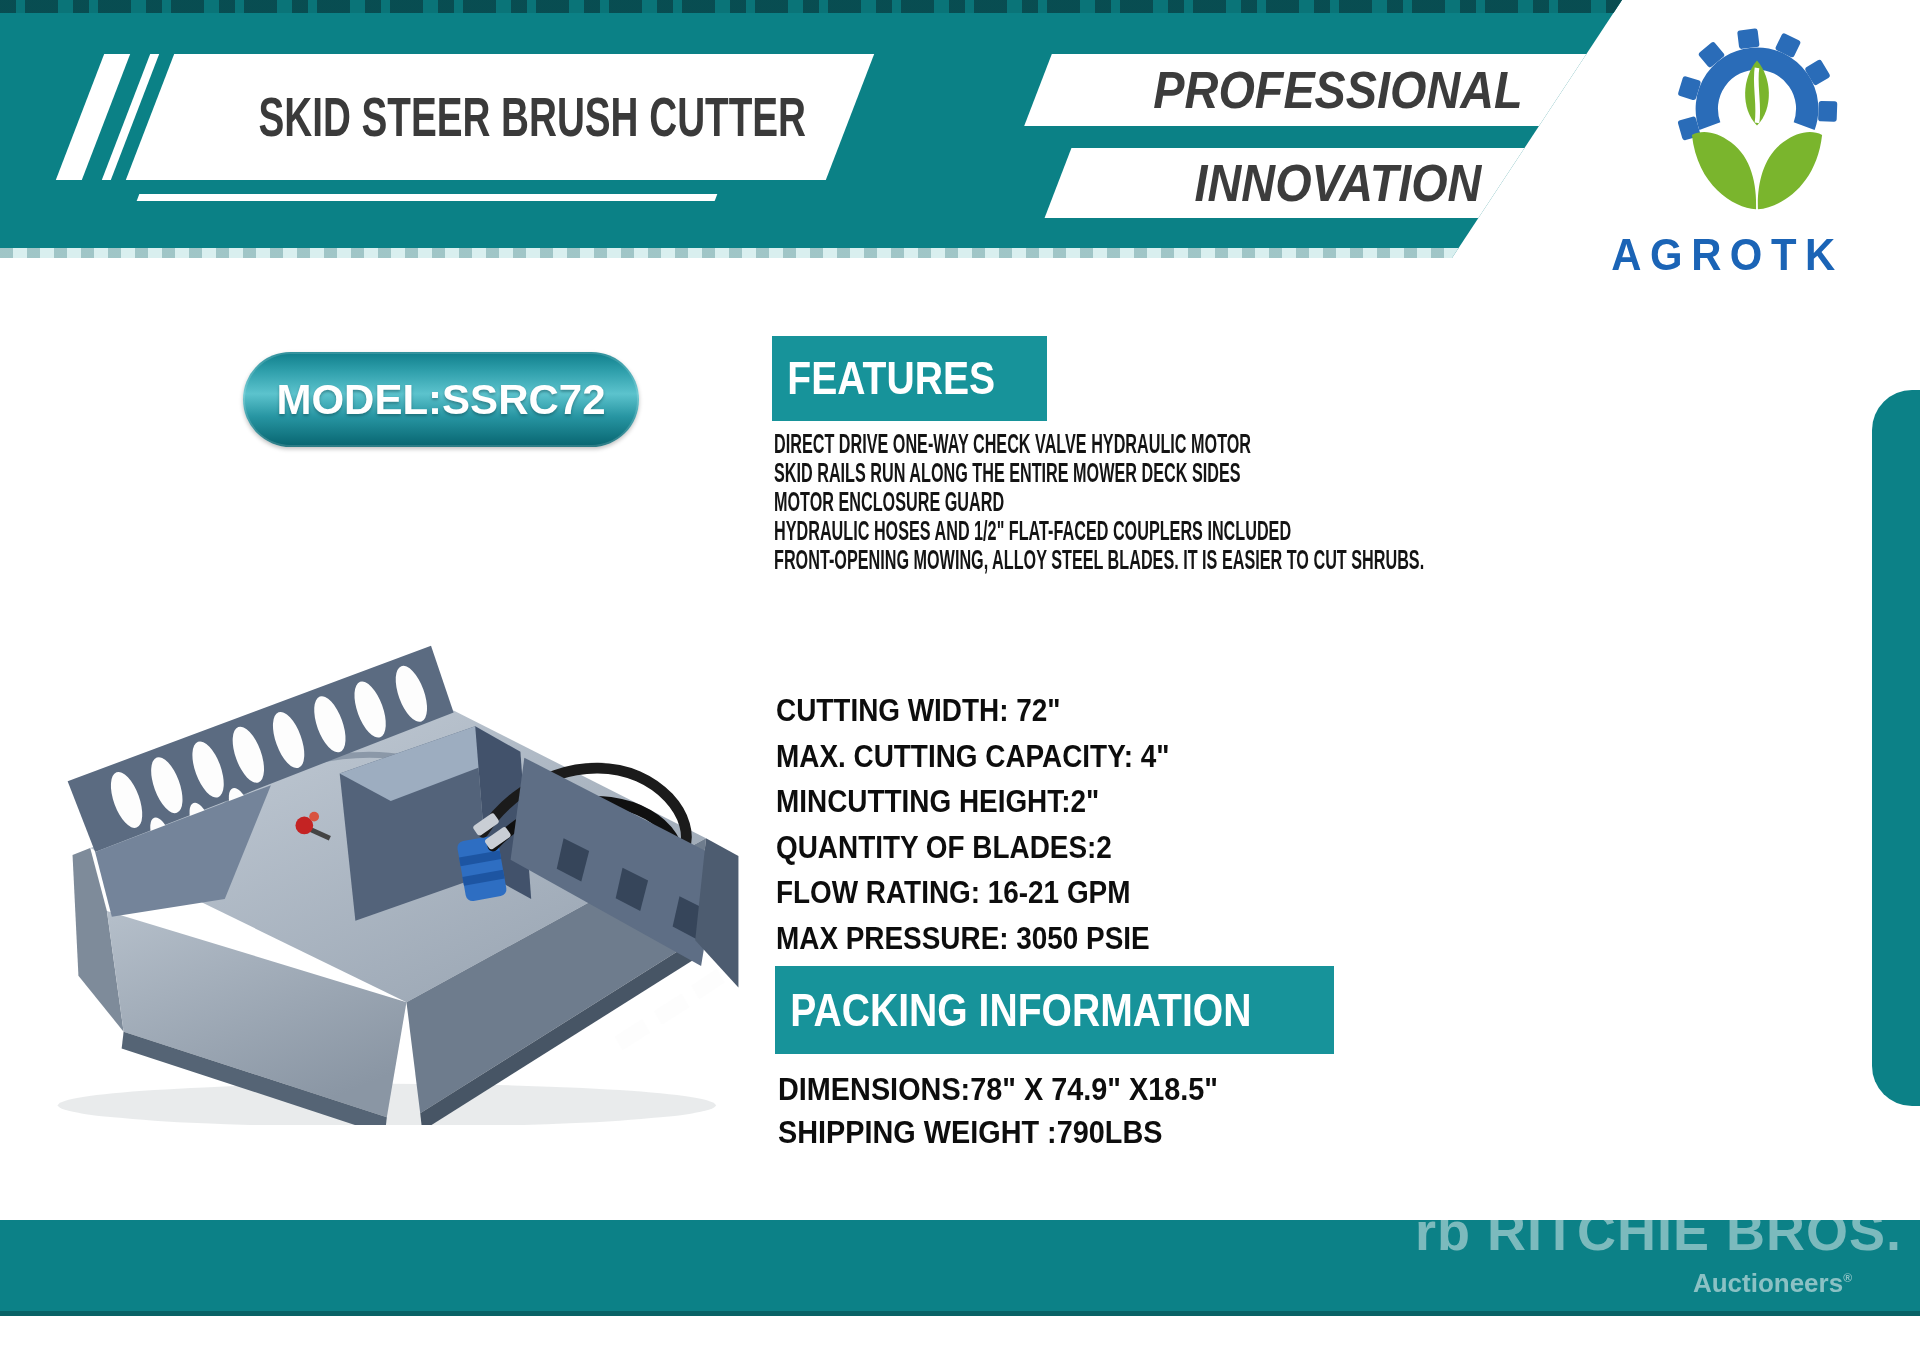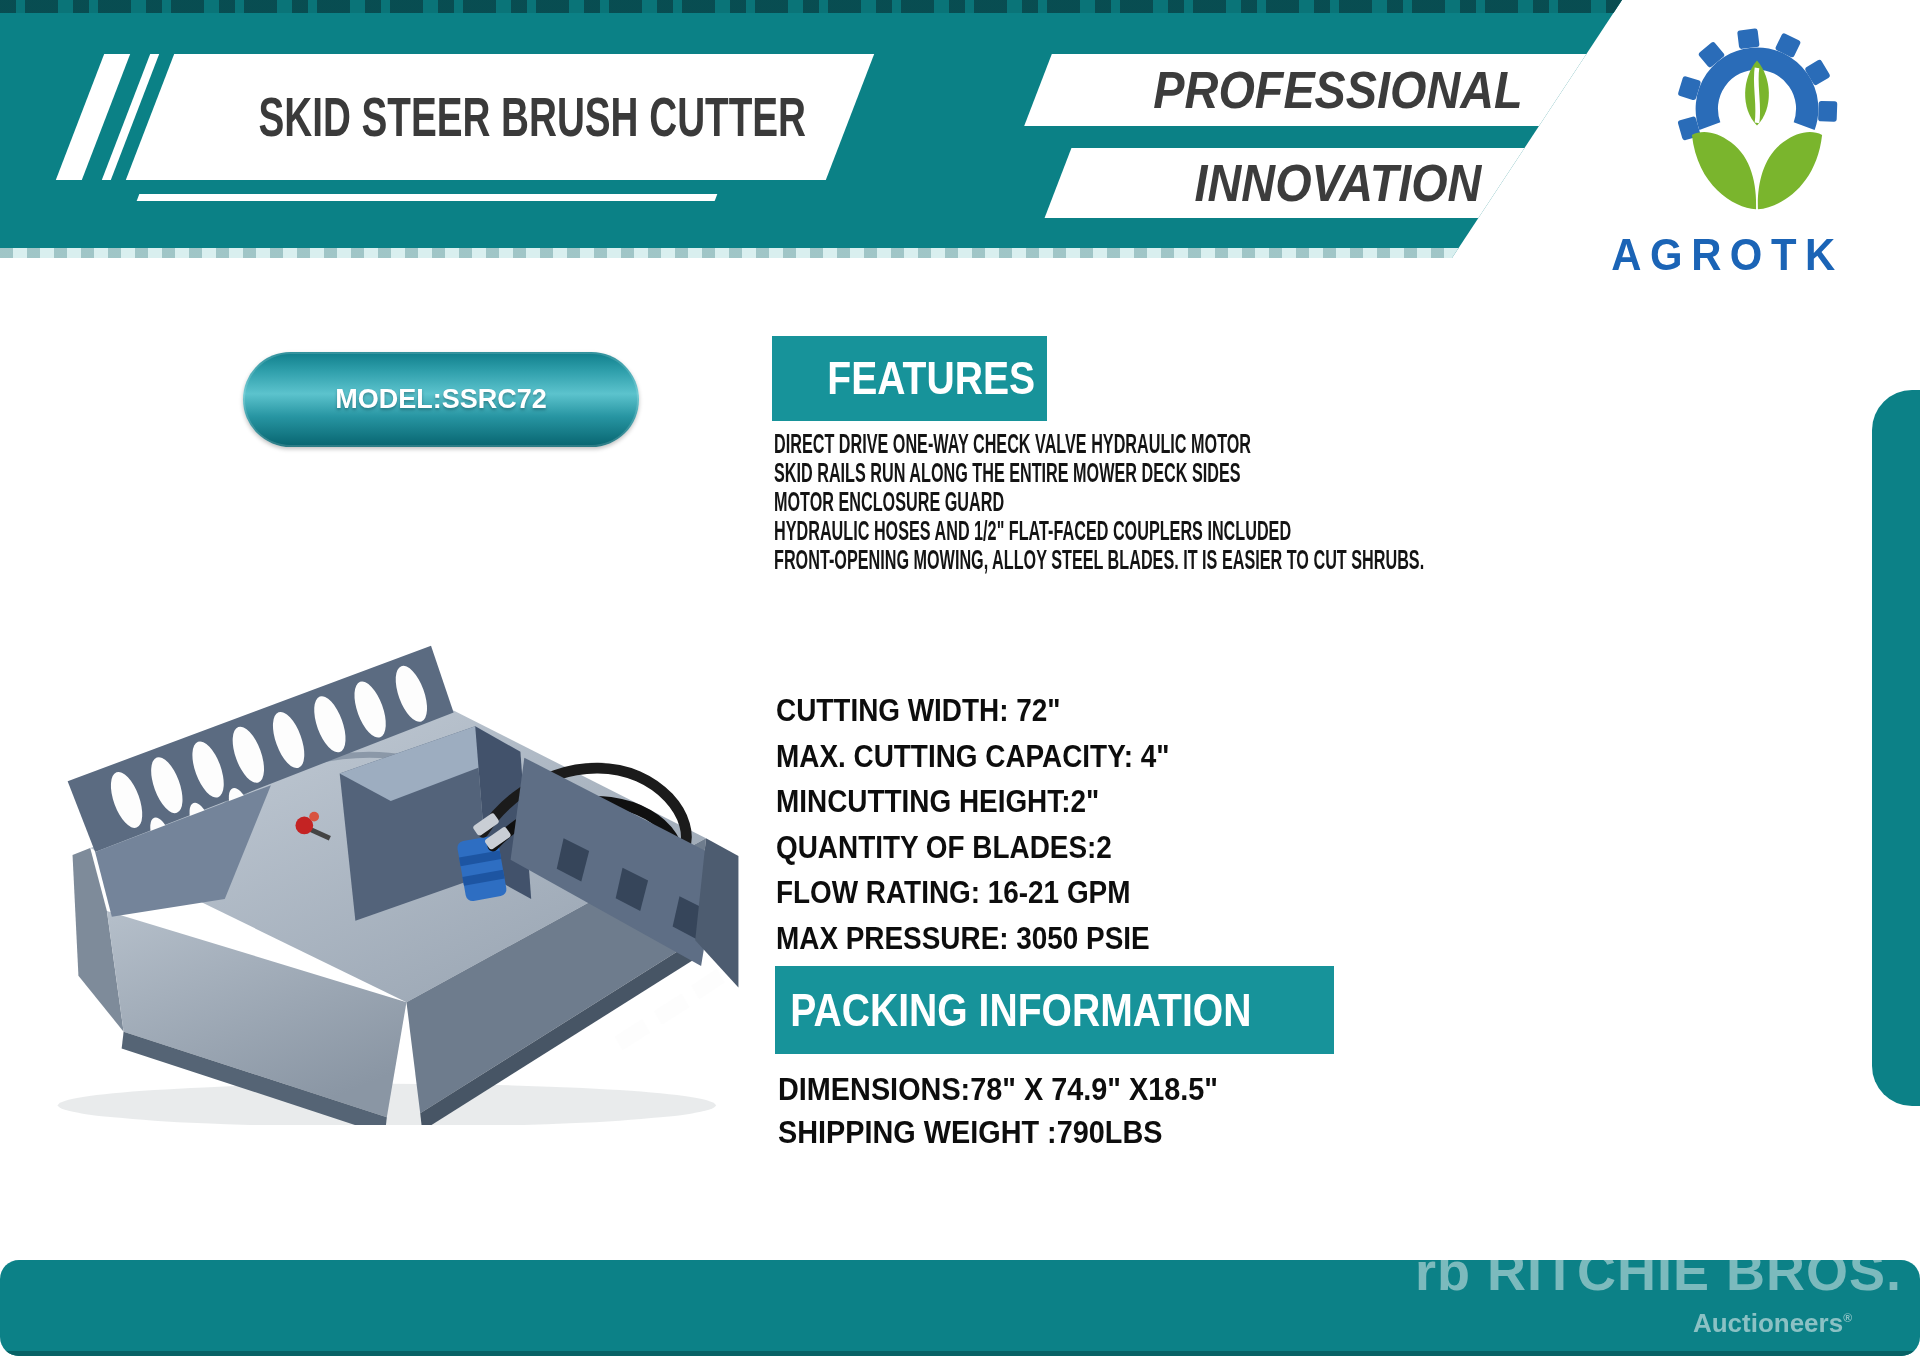--- a/index.html
+++ b/index.html
@@ -63,31 +63,31 @@
   }
 
   
   .model-pill {
     left:243px; top:352px; width:396px; height:95px; border-radius:48px;
     background:linear-gradient(180deg,#0f7e8b 0%, #2f9fab 20%, #5cc3cd 44%, #2795a2 68%, #07646f 100%);
     box-shadow:inset 0 0 0 2px rgba(255,255,255,.15), 0 2px 4px rgba(0,0,0,.25);
     text-align:center;
   }
   .model-pill span {
-    display:block; line-height:95px; color:#fff; font-weight:bold; font-size:27px;
+    display:block; line-height:95px; color:#fff; font-weight:bold; font-size:42px;
     white-space:nowrap; text-shadow:0 2px 3px rgba(0,40,45,.35);
   }
 
   
   .sec-head { background:#17939a; }
   .sec-head span {
     display:block; color:#fff; font-weight:bold; font-size:46px; white-space:nowrap;
     transform:scaleX(.85); transform-origin:left center; padding-left:18px;
   }
-  .head-features { left:772px; top:336px; width:275px; height:85px;padding-left:40px; }
+  .head-features { left:772px; top:336px; width:275px; height:85px; }
   .head-features span { line-height:85px; }
   .head-specs { left:772px; top:594px; width:392px; height:86px; }
   .head-specs span { line-height:86px; }
   .head-packing { left:775px; top:966px; width:559px; height:88px; }
   .head-packing span { line-height:88px; }
 
   
   .features-list {
     left:774px; top:430px; width:900px;
     font-size:27px; font-weight:bold; color:#141414; line-height:29px; white-space:nowrap;
@@ -105,22 +105,22 @@
   }
 
   
   .right-tab {
     left:1872px; top:390px; width:48px; height:716px;
     background:#0c8187; border-radius:40px 0 0 40px;
   }
 
   
   .footer-bar {
-    left:0; top:1260px; width:1920px; height:96px;
-    background:#0c8187; overflow:hidden;border-radius:19px;
+    left:0; top:1220px; width:1920px; height:96px;
+    background:#0c8187; overflow:hidden;
   }
   .footer-bar .bottom-line { position:absolute; left:0; bottom:0; width:100%; height:5px; background:#086266; }
   .wm-big {
     position:absolute; right:18px; top:-20px;
     font-size:54px; font-weight:bold; color:#7cbabd; white-space:nowrap; letter-spacing:1px;
   }
   .wm-mark { margin-right:16px; }
   .wm-small {
     position:absolute; right:68px; top:36px;
     font-size:26px; font-weight:bold; color:#8bc1c4; white-space:nowrap;margin-top:12px;

